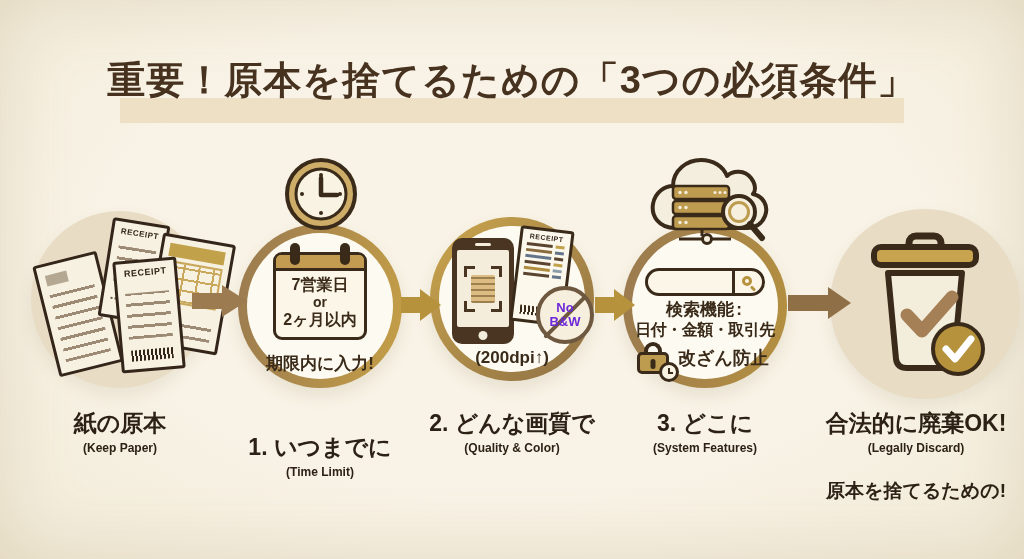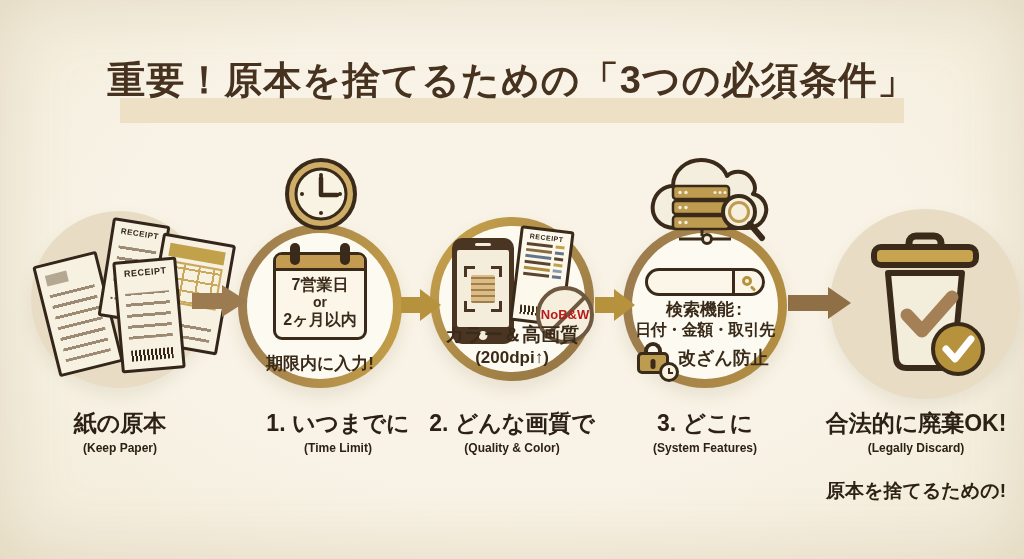--- a/index.html
+++ b/index.html
@@ -96,22 +96,22 @@
     background: repeating-linear-gradient(0deg, rgba(96,66,26,.5) 0 2px, transparent 2px 6px) #DCBC82; }
   #receipt-2 { position:absolute; left:515px; top:228px; width:54px; height:96px; transform:rotate(7deg);
     background:#FCF8EC; border:3px solid #3A2A19; border-radius:3px; z-index:6; }
   #receipt-2 .rec-title { font-size:7px; margin-top:3px; }
   .r-row { display:flex; gap:3px; margin:3px 5px 0; height:3px; }
   .r-row .l { flex:1; } .r-row .s { width:9px; }
   #receipt-2 .barcode { position:absolute; left:6px; right:6px; bottom:5px; height:9px;
     background: repeating-linear-gradient(90deg,#3A2A19 0 2px, transparent 2px 4px); }
   #nobw { position:absolute; left:536px; top:286px; width:58px; height:58px; border-radius:50%;
     background:#F6EFDD; border:4px solid #6E5840; z-index:7;
-    display:flex; align-items:center; justify-content:center;
-    font-size:13px; font-weight:800; line-height:14px; color:#b91c1c; }
+    display:flex; flex-direction:column; align-items:center; justify-content:center;
+    font-size:13px; font-weight:800; line-height:14px; color:#6d28d9; }
   #nobw .slash { position:absolute; left:-8%; top:50%; width:116%; height:4px; background:#6E5840;
     transform:rotate(-45deg); border-radius:2px; }
   #nobw span { position:relative; }
   #quality-1 { position:absolute; left:430px; top:322px; width:164px; text-align:center;
     font-size:19px; font-weight:800; z-index:7; }
   #quality-2 { position:absolute; left:430px; top:348px; width:164px; text-align:center;
     font-size:17px; font-weight:800; z-index:7; }
   
   #cloud { position:absolute; left:645px; top:148px; z-index:6; }
   #searchbar { position:absolute; left:645px; top:268px; width:120px; height:28px;
@@ -139,21 +139,21 @@
   .lock .mini-clock::before { content:""; position:absolute; left:6px; top:3px; width:2px; height:5px; background:#3A2A19; }
   .lock .mini-clock::after  { content:""; position:absolute; left:6px; top:7px; width:5px; height:2px; background:#3A2A19; }
   #tamper-row .txt { font-size:18px; font-weight:800; }
   
   #trash-svg { position:absolute; left:858px; top:227px; z-index:5; }
   
   .step-label { position:absolute; top:410px; width:210px; text-align:center; color:#2C2114; }
   .step-label .jp { font-size:23px; font-weight:800; line-height:1.2; }
   .step-label .en { font-size:12px; font-weight:700; margin-top:3px; }
   #label-paper   { left:15px; }
-  #label-time    { left:233px; }
+  #label-time    { left:215px;margin-top:24px; }
   #label-quality { left:407px; }
   #label-system  { left:600px; }
   #label-discard { left:811px; }
   #label-extra { position:absolute; left:811px; top:478px; width:210px; text-align:center;
     font-size:19px; font-weight:800; color:#2C2114; }
 </style>
 </head>
 <body>
 
 <div class="canvas">
@@ -266,21 +266,20 @@
         <div class="l" style="background:#5A4430"></div>
         <div class="s" style="background:#64758A"></div>
       </div>
     <div class="barcode"></div>
   </div>
   <div id="nobw">
     <div class="slash"></div>
     <span>No</span>
     <span>B&amp;W</span>
   </div>
-  <div id="quality-1">カラー＆高画質</div>
   <div id="quality-2">(200dpi↑)</div>
 
   <div class="ring" id="ring-3"></div>
   <svg id="cloud" width="126" height="100" viewBox="0 0 126 100">
     <path d="M30 80 C14 80 6 68 8 56 C10 44 20 38 28 38 C28 22 42 12 56 12 C68 12 78 18 82 28 C88 22 100 22 106 30 C112 38 110 44 108 46 C118 48 124 58 120 68 C117 76 110 80 102 80 Z" fill="#F4EEDE" stroke="#3A2A19" stroke-width="4" stroke-linejoin="round"></path>
     <line x1="57" y1="78" x2="57" y2="88" stroke="#3A2A19" stroke-width="3"></line>
     <line x1="34" y1="91" x2="86" y2="91" stroke="#3A2A19" stroke-width="3"></line>
     <circle cx="62" cy="91" r="4.5" fill="#F4EEDE" stroke="#3A2A19" stroke-width="3"></circle>
     <rect x="28" y="38" width="56" height="13" rx="3" fill="#BE9C4F" stroke="#3A2A19" stroke-width="2.5"></rect>
     <rect x="28" y="53" width="56" height="13" rx="3" fill="#BE9C4F" stroke="#3A2A19" stroke-width="2.5"></rect>

